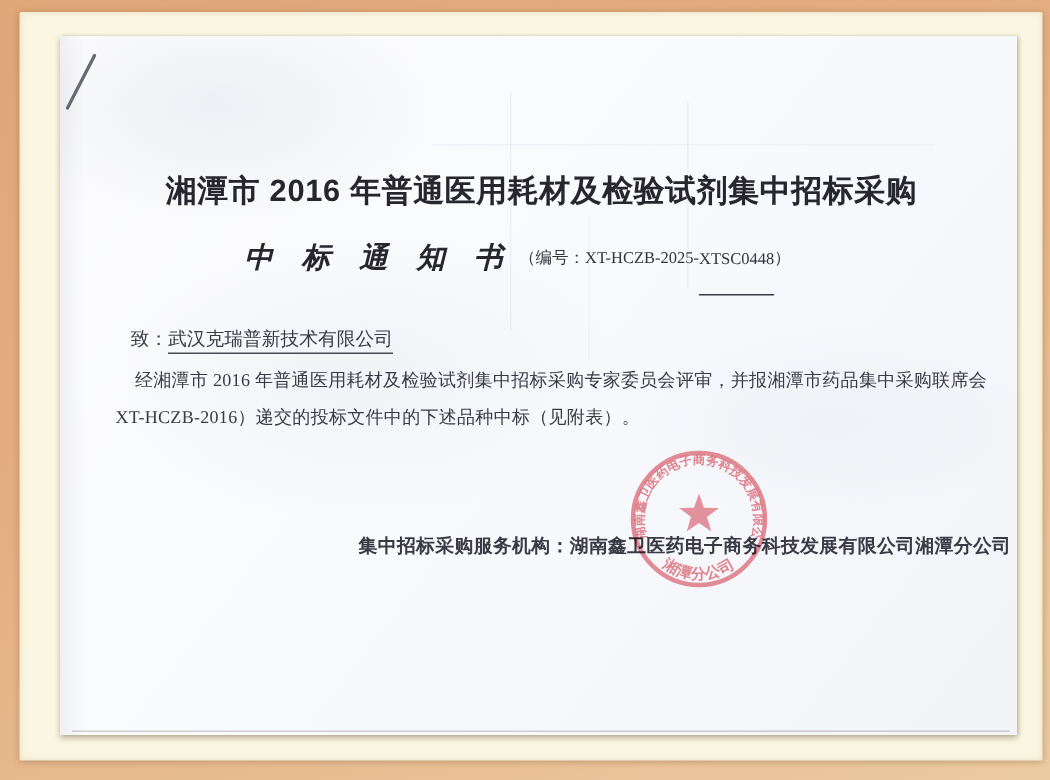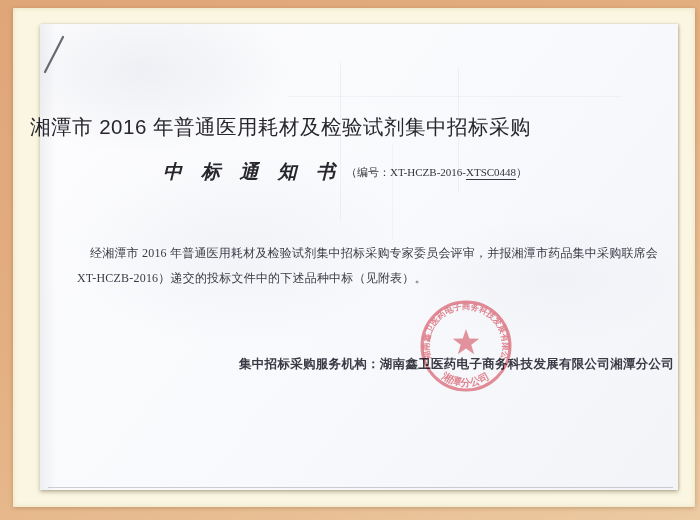--- a/index.html
+++ b/index.html
@@ -35,39 +35,39 @@
     content:'';position:absolute;left:8px;right:5px;bottom:2px;height:1px;
     background:rgba(90,90,105,.28);
   }
   .ghost{position:absolute;background:rgba(140,150,185,.10);pointer-events:none;}
   .g1{left:300px;top:38px;width:1px;height:158px;}
   .g2{left:418px;top:44px;width:1px;height:124px;}
   .g3{left:248px;top:72px;width:334px;height:1px;background:rgba(140,150,185,.08);}
   .g4{left:352px;top:120px;width:1px;height:96px;background:rgba(140,150,185,.08);}
   .slash{position:absolute;left:2px;top:11px;}
   .title1{
-    position:absolute;top:89px;left:4px;width:100%;
+    position:absolute;top:89px;left:16px;width:100%;text-align:center;
     transform:translateX(-14px);
     font-family:"Liberation Sans","DejaVu Sans",sans-serif;
-    font-weight:normal;font-size:20.5px;letter-spacing:.5px;color:#26262c;
+    font-weight:bold;font-size:20.5px;letter-spacing:.5px;color:#26262c;
     white-space:nowrap;
   }
   .title2row{
     position:absolute;top:135px;left:0;width:100%;text-align:center;
     transform:translateX(-14px);white-space:nowrap;color:#26262c;
   }
   .title2{
     font-family:"Liberation Sans","DejaVu Sans",sans-serif;
     font-weight:bold;font-size:19px;letter-spacing:7px;vertical-align:middle;font-style:italic;
   }
   .docnum{
     font-size:11px;color:#33333b;letter-spacing:0;vertical-align:middle;
     font-family:"Liberation Serif","DejaVu Serif",serif;
   }
-  .docnum .code{border-bottom:1px solid #3a3a44;padding-bottom:1px;}
+  .docnum .code{border-bottom:1px solid #3a3a44;padding-bottom:17px;}
   .toline{
     position:absolute;top:194px;left:47px;font-size:12.5px;color:var(--ink);
     white-space:nowrap;
   }
   .toline .company{border-bottom:1px solid #4a4a55;padding-bottom:1.5px;}
   .bodyblock{
     position:absolute;top:217px;left:37px;width:576px;
     font-size:12px;line-height:24.5px;color:var(--ink);
   }
   .bodyblock .bl:first-child{text-indent:13px;}
@@ -94,23 +94,24 @@
   <div class="ghost g4"></div>
 
   <svg class="slash" width="26" height="40" viewBox="0 0 26 40" aria-hidden="true">
     <path d="M21,2 C16,12 9,25 3,37" fill="none" stroke="#50505a" stroke-width="2.2" stroke-linecap="round" opacity="0.85"></path>
   </svg>
 
   <div class="title1">湘潭市 2016 年普通医用耗材及检验试剂集中招标采购</div>
 
   <div class="title2row">
     <span class="title2">中 标 通 知 书</span>
-    <span class="docnum"><span>（编号：XT-HCZB-2016-</span><span class="code">XTSC0448</span><span>）</span></span>
+    <span class="docnum"><span>（编号：XT-HCZB-2025-</span><span class="code">XTSC0448</span><span>）</span></span>
   </div>
 
+  <div class="toline"><span>致：</span><span class="company">武汉克瑞普新技术有限公司</span></div>
 
   <div class="bodyblock">
     <div class="bl">经湘潭市 2016 年普通医用耗材及检验试剂集中招标采购专家委员会评审，并报湘潭市药品集中采购联席会</div>
     <div class="bl">XT-HCZB-2016）递交的投标文件中的下述品种中标（见附表）。</div>
   </div>
 
   <div class="agency">集中招标采购服务机构：湖南鑫卫医药电子商务科技发展有限公司湘潭分公司</div>
 
   <svg class="stamp" viewBox="0 0 120 120" aria-hidden="true">
     <defs>

